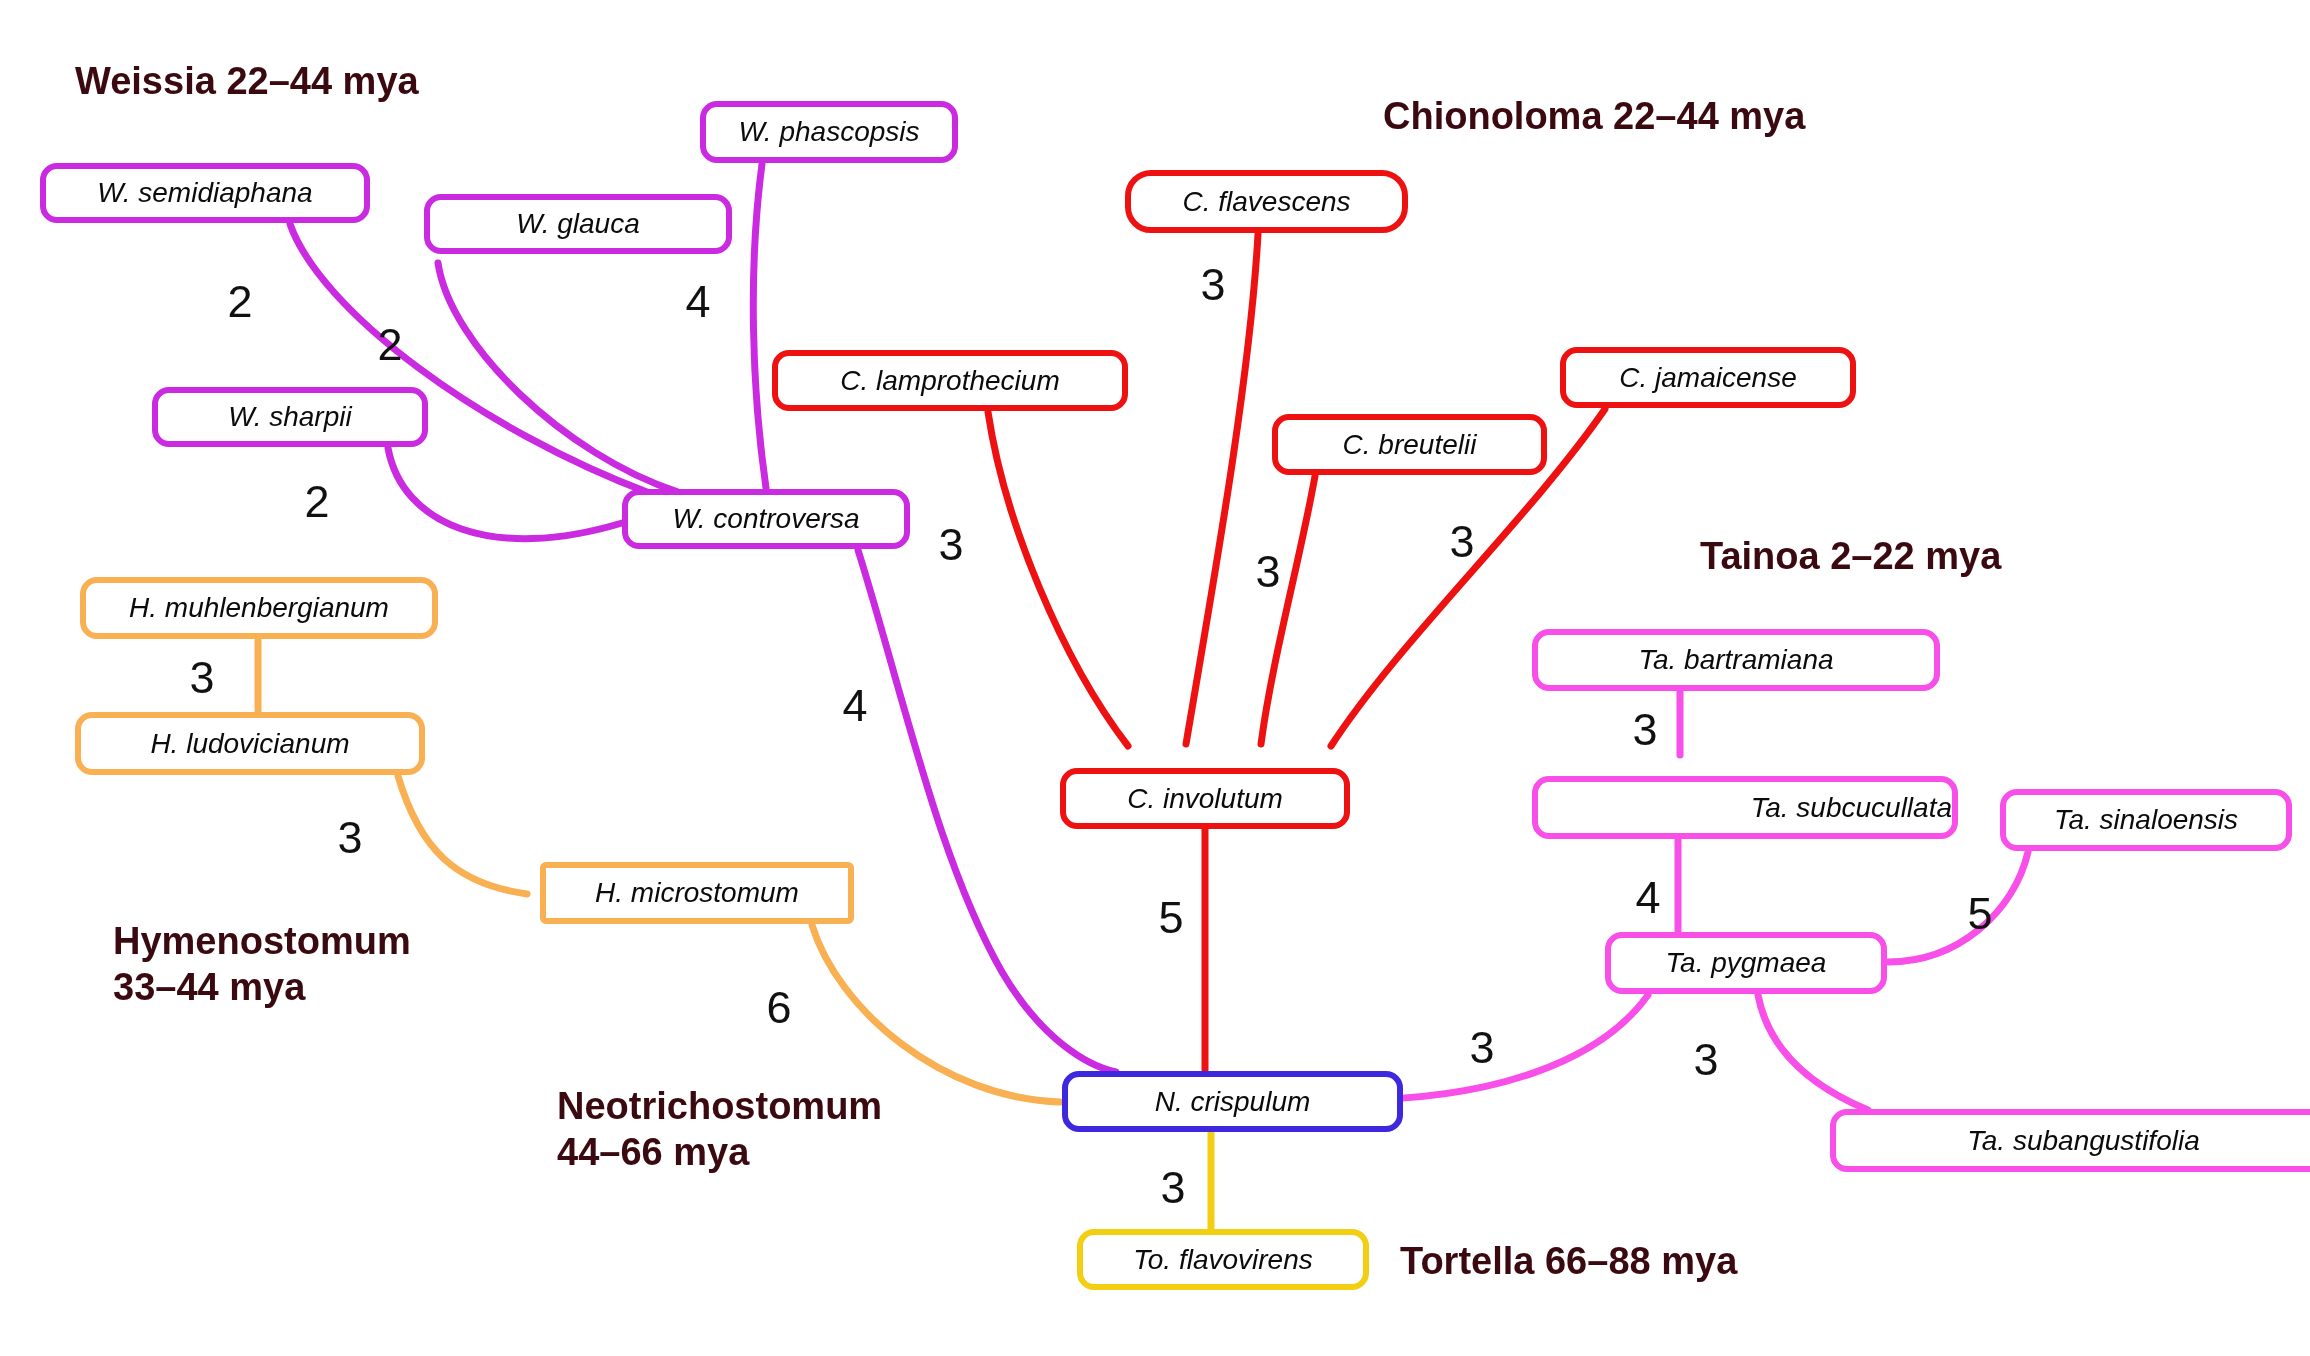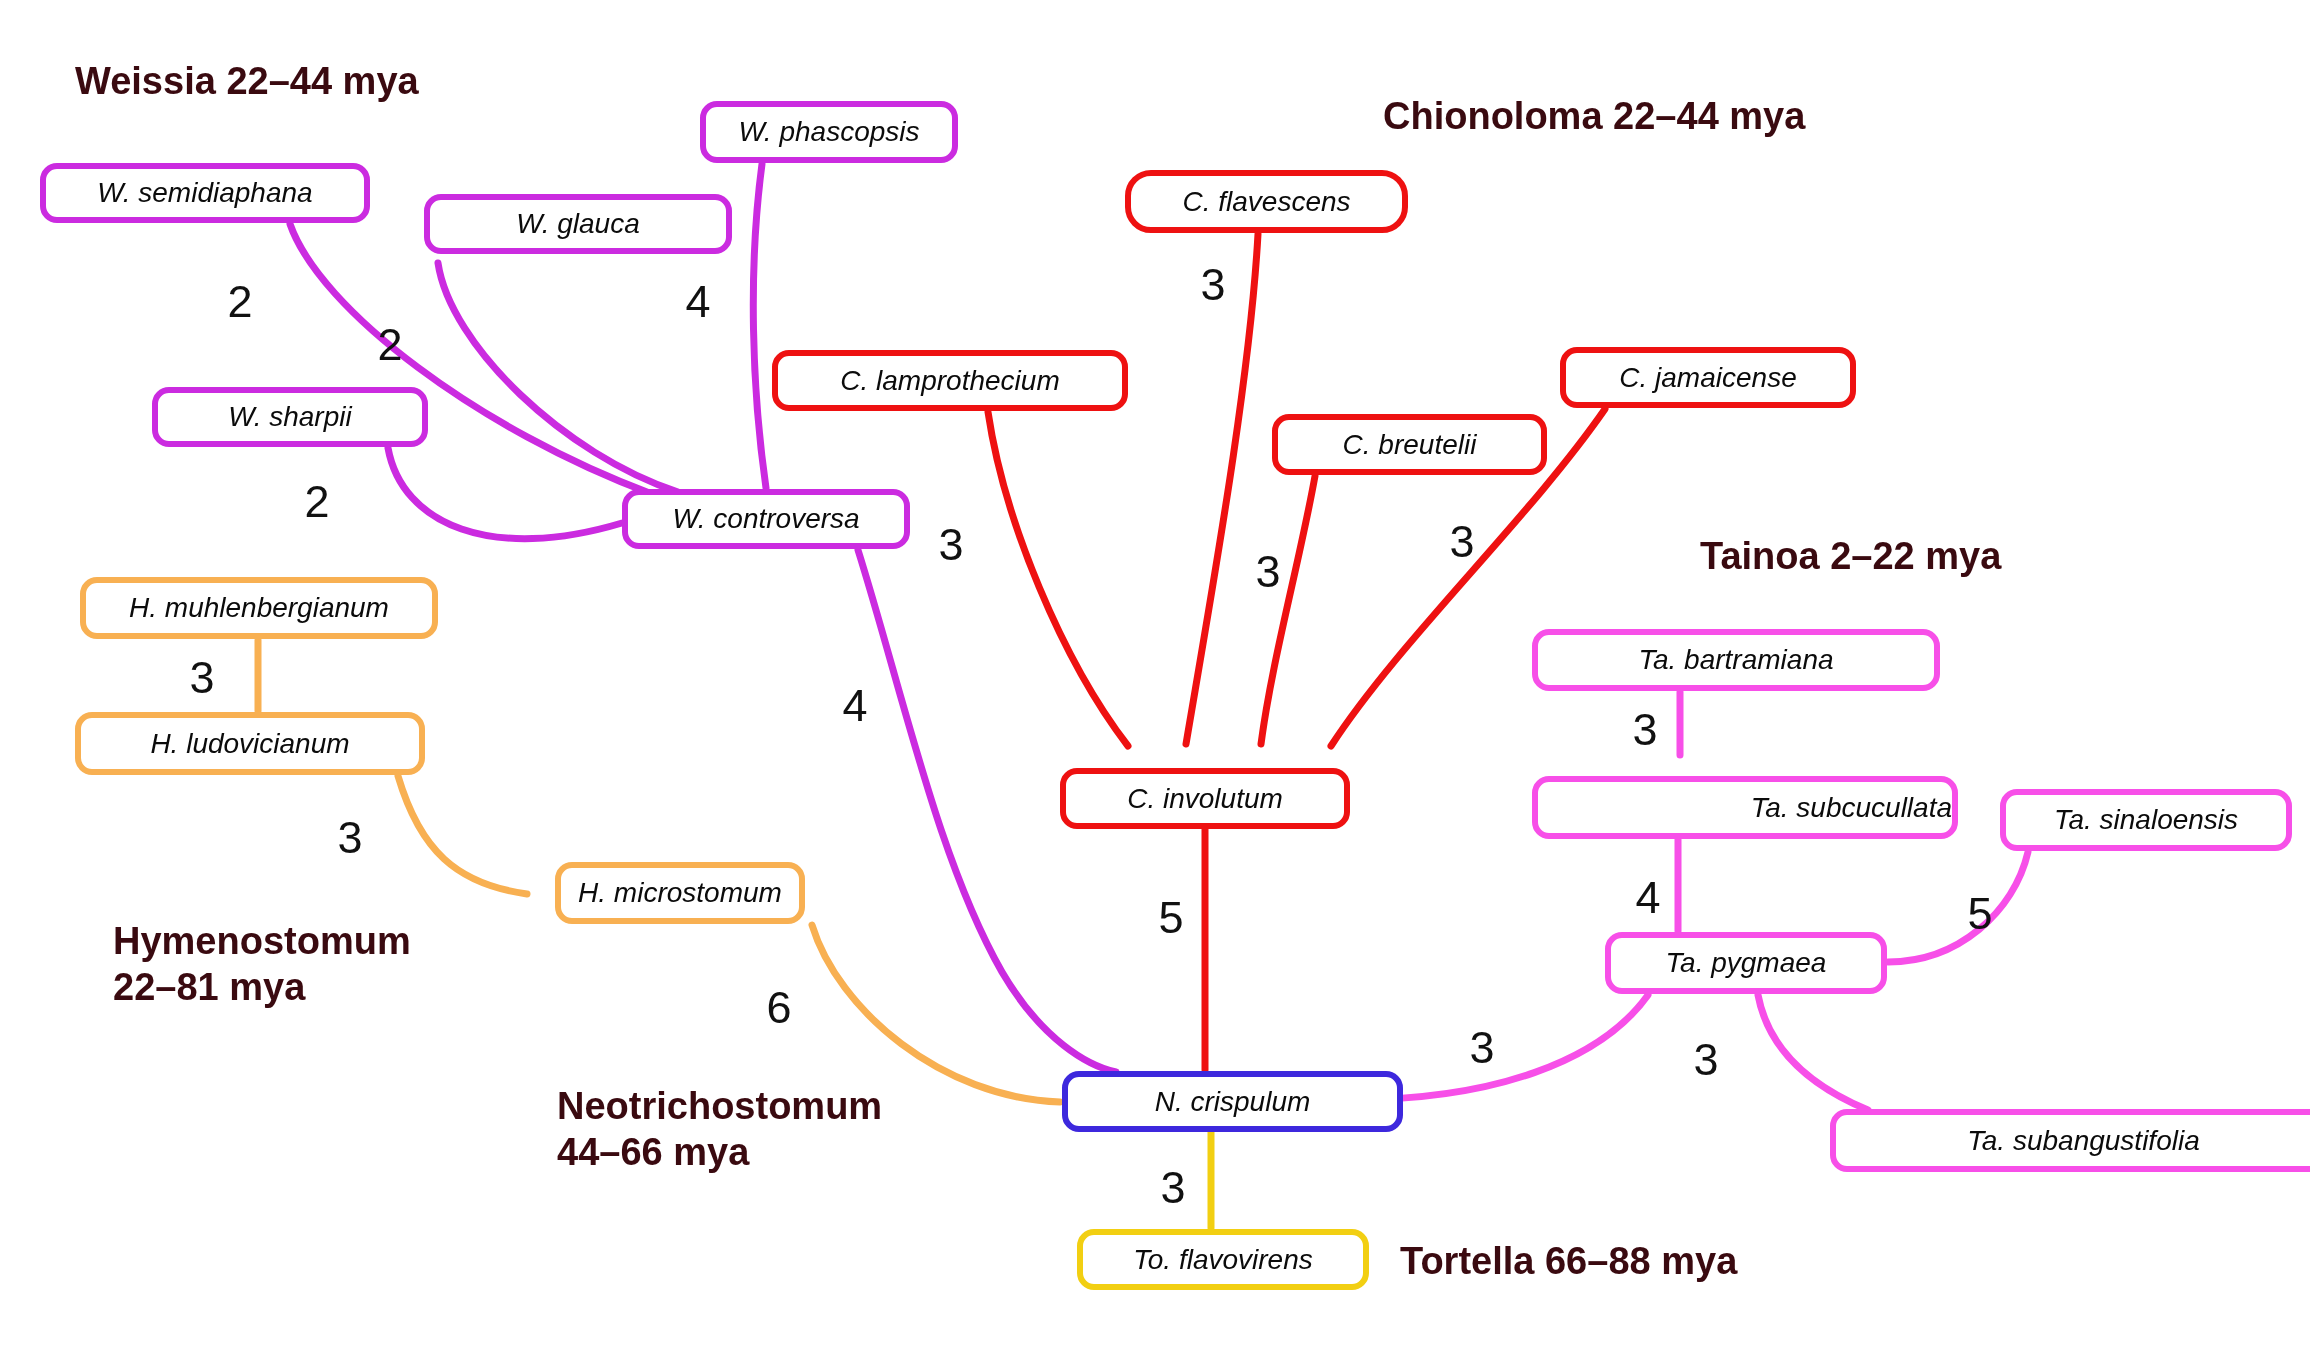--- a/index.html
+++ b/index.html
@@ -77,21 +77,21 @@
       <path d="M 2028 852 C 2014 912, 1958 962, 1888 962" stroke="#f74fe8"></path>
       <path d="M 1648 995 C 1600 1062, 1492 1100, 1350 1100" stroke="#f74fe8"></path>
       <path d="M 1758 995 C 1768 1048, 1808 1085, 1868 1110" stroke="#f74fe8"></path>
       <path d="M 1211 1132 L 1211 1228" stroke="#f2cf12"></path>
     </svg>
   <div id="title-layer">
       <div class="clade-title" style="left: 75px; top: 58px;">Weissia 22–44 mya</div>
       <div class="clade-title" style="left: 1383px; top: 93px;">Chionoloma 22–44 mya</div>
       <div class="clade-title" style="left: 1700px; top: 533px;">Tainoa 2–22 mya</div>
       <div class="clade-title" style="left: 113px; top: 918px;">Hymenostomum
-22–81 mya</div>
+33–44 mya</div>
       <div class="clade-title" style="left: 557px; top: 1083px;">Neotrichostomum
 44–66 mya</div>
       <div class="clade-title" style="left: 1400px; top: 1238px;">Tortella 66–88 mya</div>
     </div>
   <div id="taxon-layer">
       <div class="taxon" style="left: 40px; top: 163px; width: 330px; height: 60px; border-color: rgb(203, 43, 224);">
         <span>W. semidiaphana</span>
       </div>
       <div class="taxon" style="left: 424px; top: 194px; width: 308px; height: 60px; border-color: rgb(203, 43, 224);">
         <span>W. glauca</span>
@@ -119,21 +119,21 @@
       </div>
       <div class="taxon" style="left: 1060px; top: 744px; width: 290px; height: 61px; border-color: rgb(238, 17, 17); margin-top: 24px;">
         <span>C. involutum</span>
       </div>
       <div class="taxon" style="left: 80px; top: 577px; width: 358px; height: 62px; border-color: rgb(248, 176, 82);">
         <span>H. muhlenbergianum</span>
       </div>
       <div class="taxon" style="left: 75px; top: 712px; width: 350px; height: 63px; border-color: rgb(248, 176, 82);">
         <span>H. ludovicianum</span>
       </div>
-      <div class="taxon" style="left: 555px; top: 862px; width: 250px; height: 62px; border-color: rgb(248, 176, 82);">
+      <div class="taxon" style="left: 540px; top: 862px; width: 314px; height: 62px; border-color: rgb(248, 176, 82); border-radius: 6px;">
         <span>H. microstomum</span>
       </div>
       <div class="taxon" style="left: 1532px; top: 629px; width: 408px; height: 62px; border-color: rgb(247, 79, 232);">
         <span>Ta. bartramiana</span>
       </div>
       <div class="taxon" style="left: 1532px; top: 776px; width: 426px; height: 63px; border-color: rgb(247, 79, 232); justify-content: flex-end;">
         <span>Ta. subcucullata</span>
       </div>
       <div class="taxon" style="left: 2000px; top: 789px; width: 292px; height: 62px; border-color: rgb(247, 79, 232);">
         <span>Ta. sinaloensis</span>

